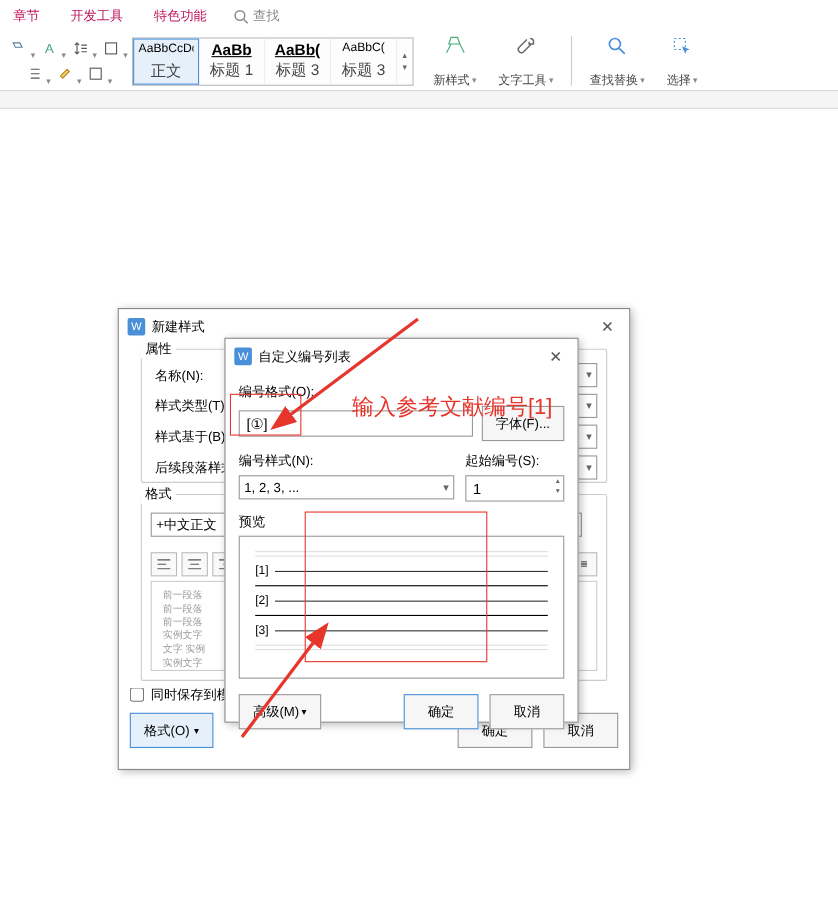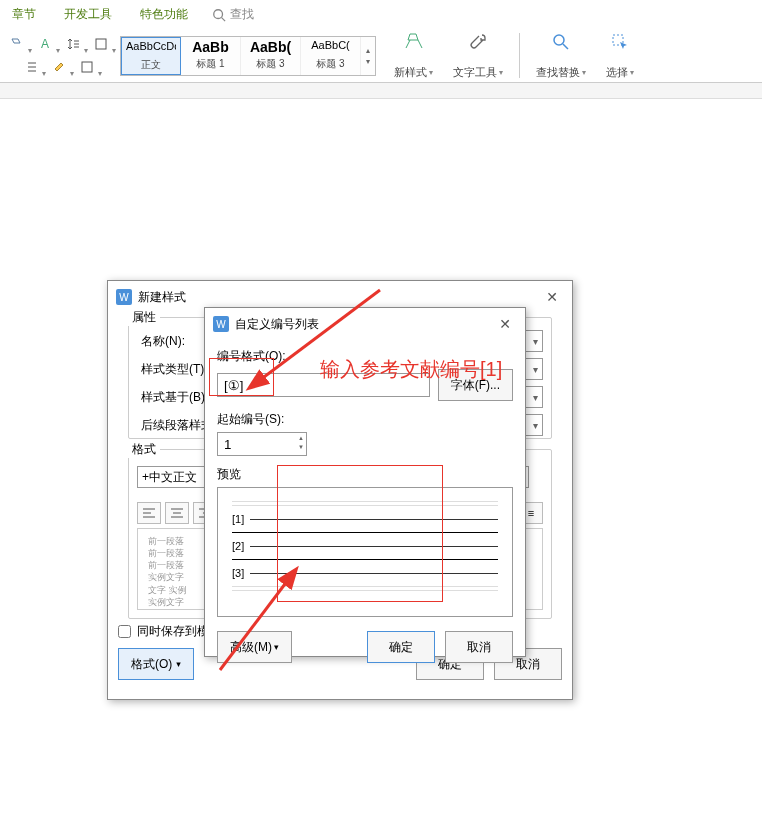--- a/index.html
+++ b/index.html
@@ -1,36 +1,36 @@
 <!DOCTYPE html>
 <html><head>
   <meta charset="utf-8">
   <style>
     * { margin: 0; padding: 0; box-sizing: border-box; }
     body { font-family: "Microsoft YaHei", Arial, sans-serif; font-size: 12px; background: #fff; width: 762px; height: 817px; overflow: hidden; position: relative; }
     
     
     .ribbon-tabs { display: flex; gap: 20px; padding: 4px 8px; align-items: center; }
-    .ribbon-tab { color: #4d7c0f; padding: 2px 4px; }
+    .ribbon-tab { color: #be185d; padding: 2px 4px; }
     .search-box { display: flex; align-items: center; gap: 4px; color: #888; }
     .search-icon { width: 14px; height: 14px; }
     
     .ribbon-content { display: flex; padding: 4px 2px; border-bottom: 1px solid #ccc; align-items: stretch; height: 54px; }
     .ribbon-group { display: flex; align-items: center; padding: 0 4px; }
     .ribbon-group.small-btns { flex-direction: column; justify-content: space-around; }
     .small-btn-row { display: flex; gap: 6px; }
     .small-btn { width: 22px; height: 22px; display: flex; align-items: center; justify-content: center; color: #555; position: relative; }
     .small-dd::after { content: '▾'; font-size: 8px; position: absolute; right: -4px; bottom: 0; color: #888; }
     
     .styles-gallery { display: flex; border: 1px solid #bbb; background: #fdfdfd; }
     .style-item { width: 60px; text-align: center; padding: 2px 4px; border-right: 1px solid #eee; }
     .style-item.selected { background: #e6f0fb; border: 1px solid #4a90d9; }
     .style-preview { font-size: 11px; height: 18px; overflow: hidden; white-space: nowrap; }
-    .style-preview.bold { font-weight: bold; font-size: 14px; }
-    .style-name { font-size: 10px; color: #444; }
+    .style-preview.bold { font-weight: bold; font-size: 14px; text-decoration: underline; }
+    .style-name { font-size: 14px; color: #444; }
     .style-dd { width: 14px; display: flex; flex-direction: column; justify-content: center; align-items: center; gap: 2px; color: #666; font-size: 8px; }
     
     .big-btn { display: flex; flex-direction: column; align-items: center; padding: 2px 10px; gap: 12px; color: #444; }
     .big-btn-icon { height: 22px; display: flex; align-items: center; justify-content: center; }
     .big-btn-label { font-size: 11px; display: flex; align-items: center; gap: 2px; }
     .big-btn-label .dd-arrow { font-size: 8px; color: #888; }
     
     .doc-area { background: #f5f5f5; height: 16px; border-bottom: 1px solid #ddd; }
     
     
@@ -363,20 +363,26 @@
     <span class="dlg-close">✕</span>
   </div>
   <div class="body">
     <label class="field-label">编号格式(O):</label>
     <div style="display:flex; gap:8px; align-items:center;">
       <input class="text-input" style="flex: 1 1 0%;" value="[①]">
       <div class="btn" style="min-width:60px">字体(F)...</div>
     </div>
 
     <div class="two-col" style="margin-top:10px">
+      <div>
+        <label class="field-label">编号样式(N):</label>
+        <div class="combo">
+            <span>1, 2, 3, ...</span>
+          </div>
+      </div>
       <div style="flex:0 0 90px">
         <label class="field-label">起始编号(S):</label>
         <div class="spinner"><input class="text-input" value="1" style=""></div>
       </div>
     </div>
 
     <label class="field-label" style="margin-top:10px">预览</label>
     <div class="num-preview">
       <div class="pline"></div>
         <div class="pline"></div>

